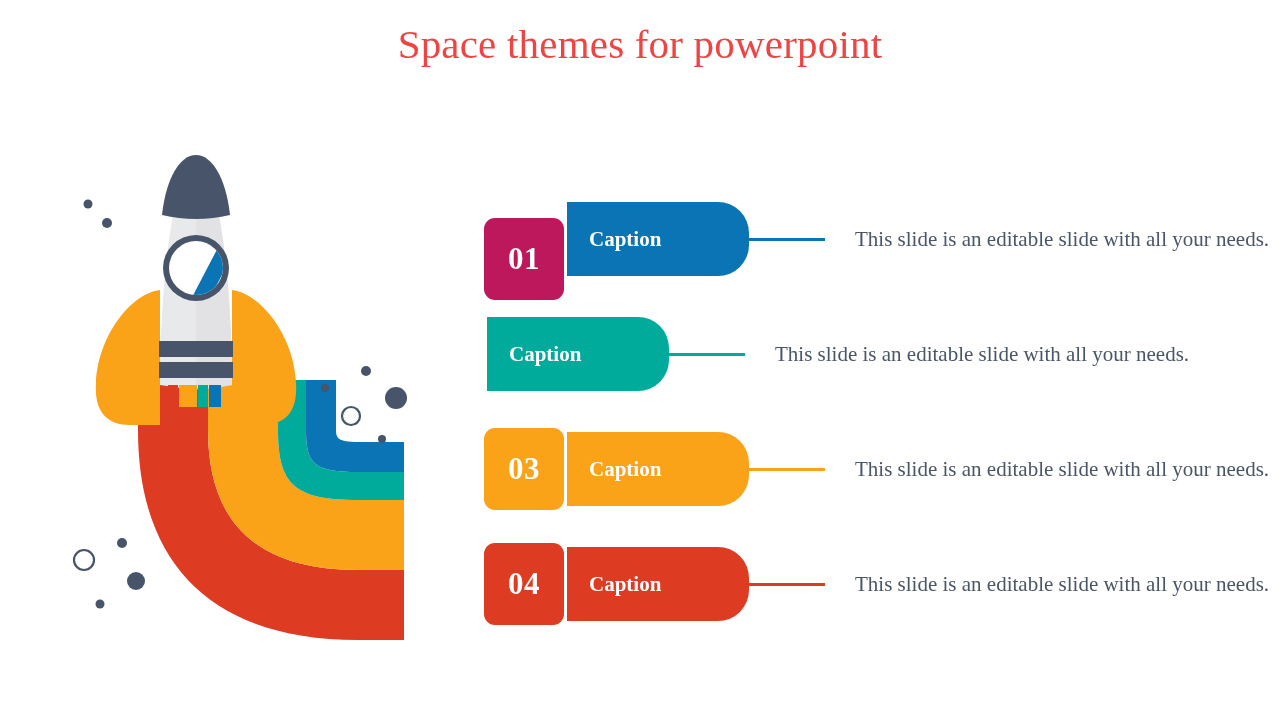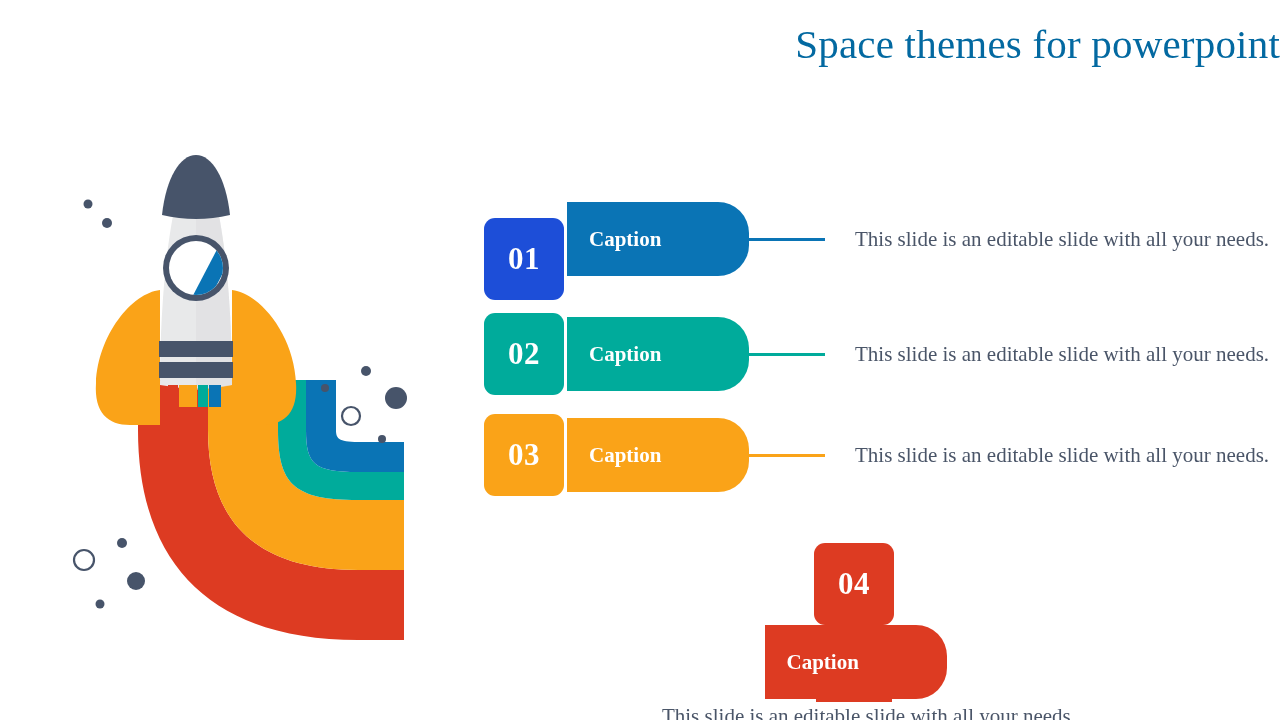--- a/index.html
+++ b/index.html
@@ -61,22 +61,22 @@
   .item-row {
     position: absolute;
     left: 0;
     width: 740px;
     height: 82px;
     display: flex;
     align-items: center;
   }
   .item-row.r0 { top: 0px; }
   .item-row.r1 { top: 115px; }
-  .item-row.r2 { top: 216px; }
-  .item-row.r3 { top: 345px; flex-direction: column; }
+  .item-row.r2 { top: 230px; }
+  .item-row.r3 { top: 345px; }
 
   .num-badge {
     position: relative;
     z-index: 3;
     width: 80px;
     height: 82px;
     border-radius: 11px;
     display: flex;
     align-items: center;
     justify-content: center;
@@ -122,21 +122,21 @@
     color: #4a5568;
     line-height: 1.35;
     white-space: nowrap;
   }
 </style>
 </head>
 <body style="background: rgb(255, 255, 255);">
 
 <div class="slide" style="background: rgb(255, 255, 255);">
 
-  <div class="slide-title" style="color: #0369a1; text-align: right;">Space themes for powerpoint</div>
+  <div class="slide-title" style="color: #ef4444;">Space themes for powerpoint</div>
 
   <div class="illustration">
     <svg width="400" height="560" viewBox="0 0 400 560" xmlns="http://www.w3.org/2000/svg">
 
       <defs>
         <clipPath id="trailClip">
           <rect x="0" y="0" width="400" height="560"></rect>
         </clipPath>
       </defs>
 
@@ -215,34 +215,31 @@
         <circle cx="82" cy="413" r="5" fill="#47546a"></circle>
         <circle cx="96" cy="451" r="9" fill="#47546a"></circle>
         <circle cx="60" cy="474" r="4.5" fill="#47546a"></circle>
       </g>
     </svg>
   </div>
 
   <div class="items">
 
     <div class="item-row r0">
-      <div class="num-badge" style="background:#1d4ed8;margin-top:40px;">
+      <div class="num-badge" style="background:#be185d;margin-top:40px;">
         <span>01</span>
       </div>
       <div class="caption-pill" style="background:#0a74b5;">
         <span>Caption</span>
       </div>
       <div class="connector" style="background:#0a74b5;"></div>
       <div class="item-desc" style="color: rgb(74, 85, 104);">This slide is an editable slide with all your needs.</div>
     </div>
 
     <div class="item-row r1">
-      <div class="num-badge" style="background:#00ab9b;">
-        <span>02</span>
-      </div>
       <div class="caption-pill" style="background:#00ab9b;">
         <span>Caption</span>
       </div>
       <div class="connector" style="background:#00ab9b;"></div>
       <div class="item-desc" style="color: rgb(74, 85, 104);">This slide is an editable slide with all your needs.</div>
     </div>
 
     <div class="item-row r2">
       <div class="num-badge" style="background:#faa318;">
         <span>03</span>

